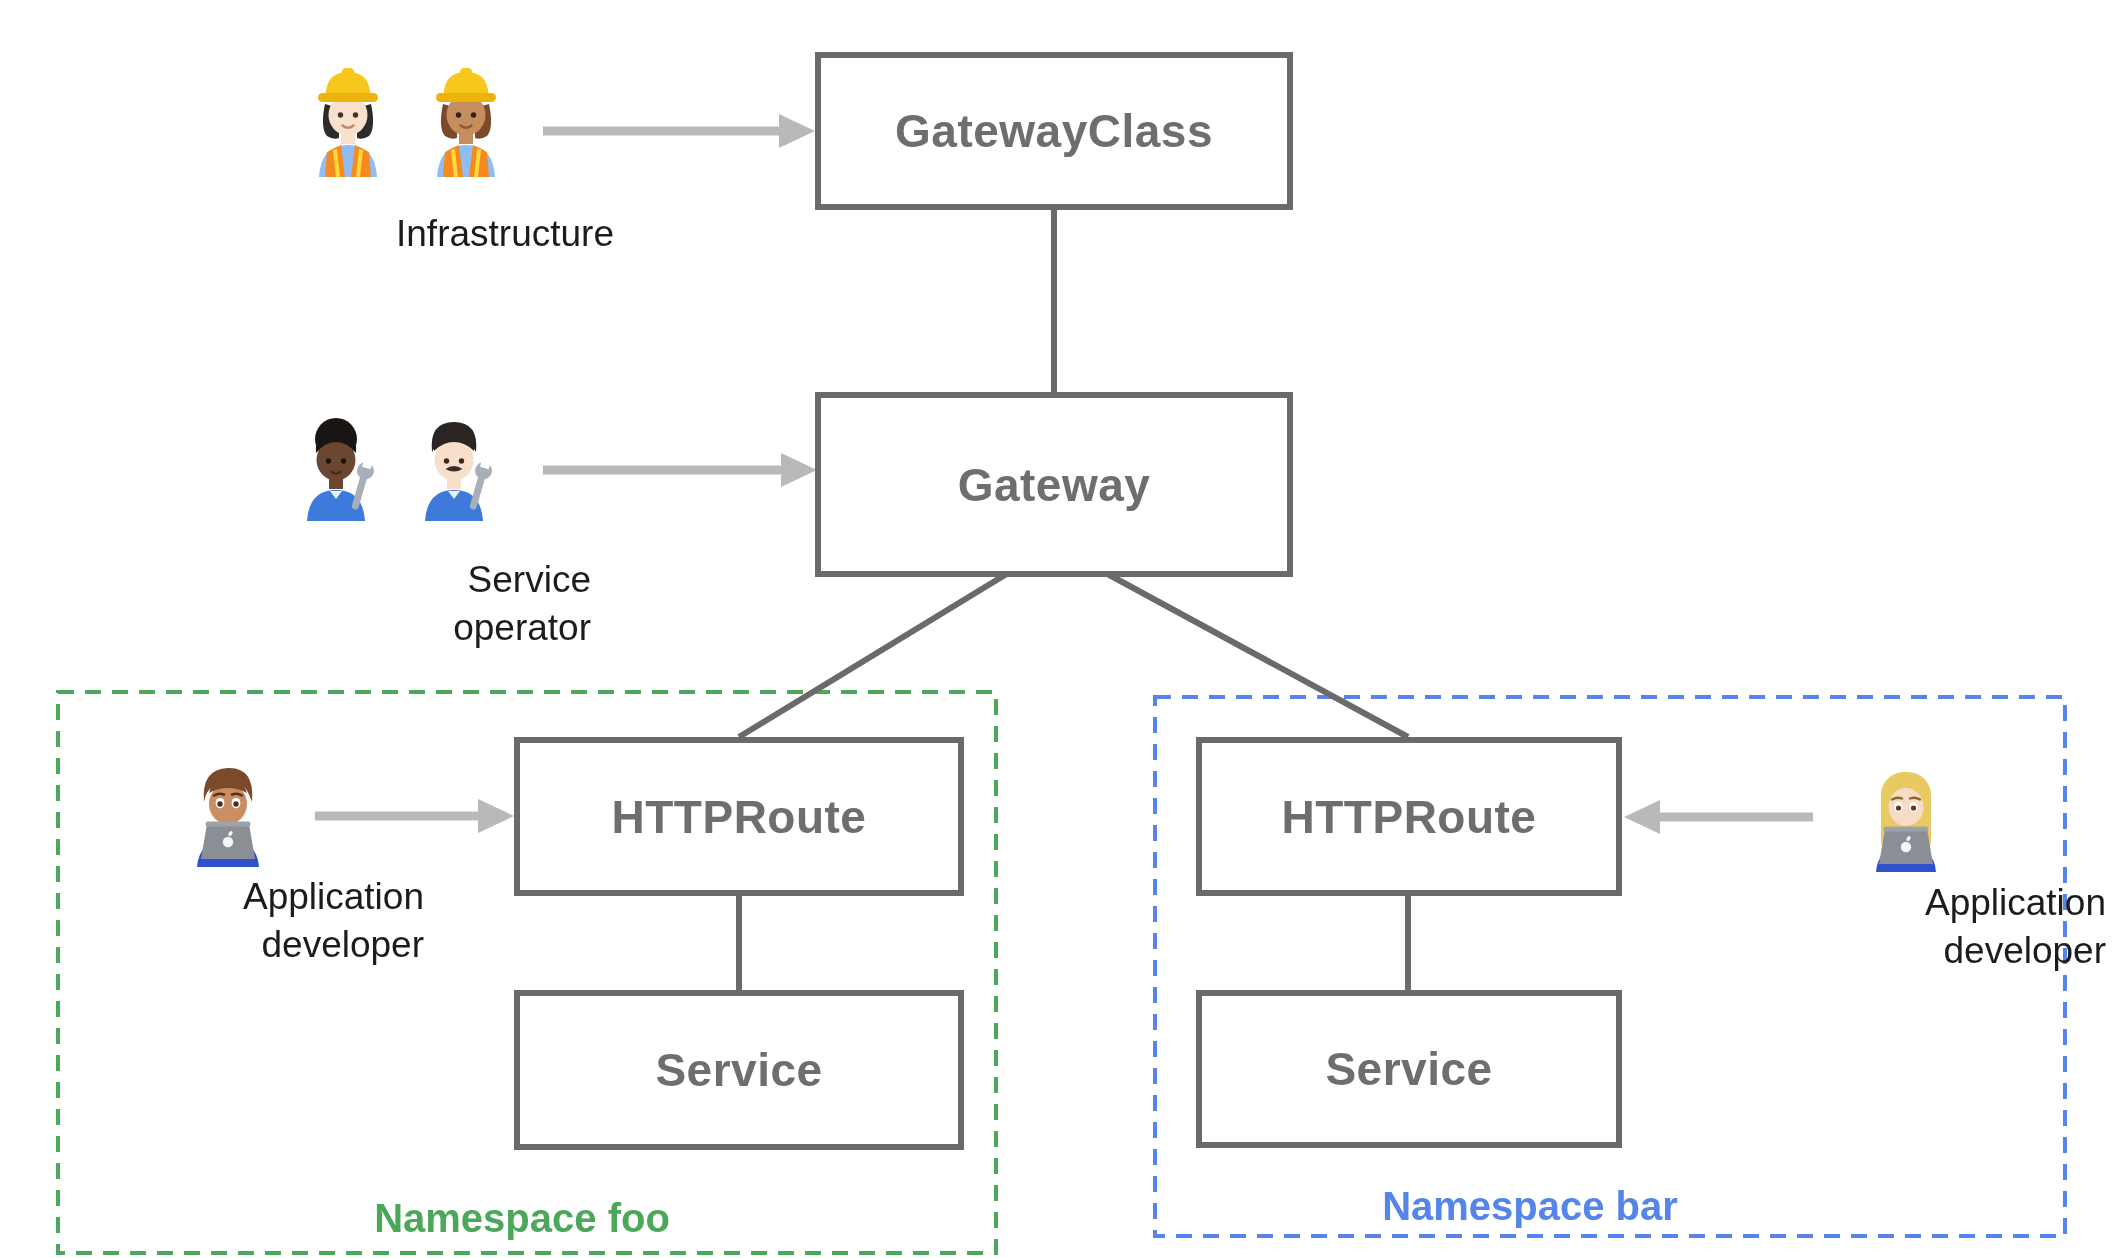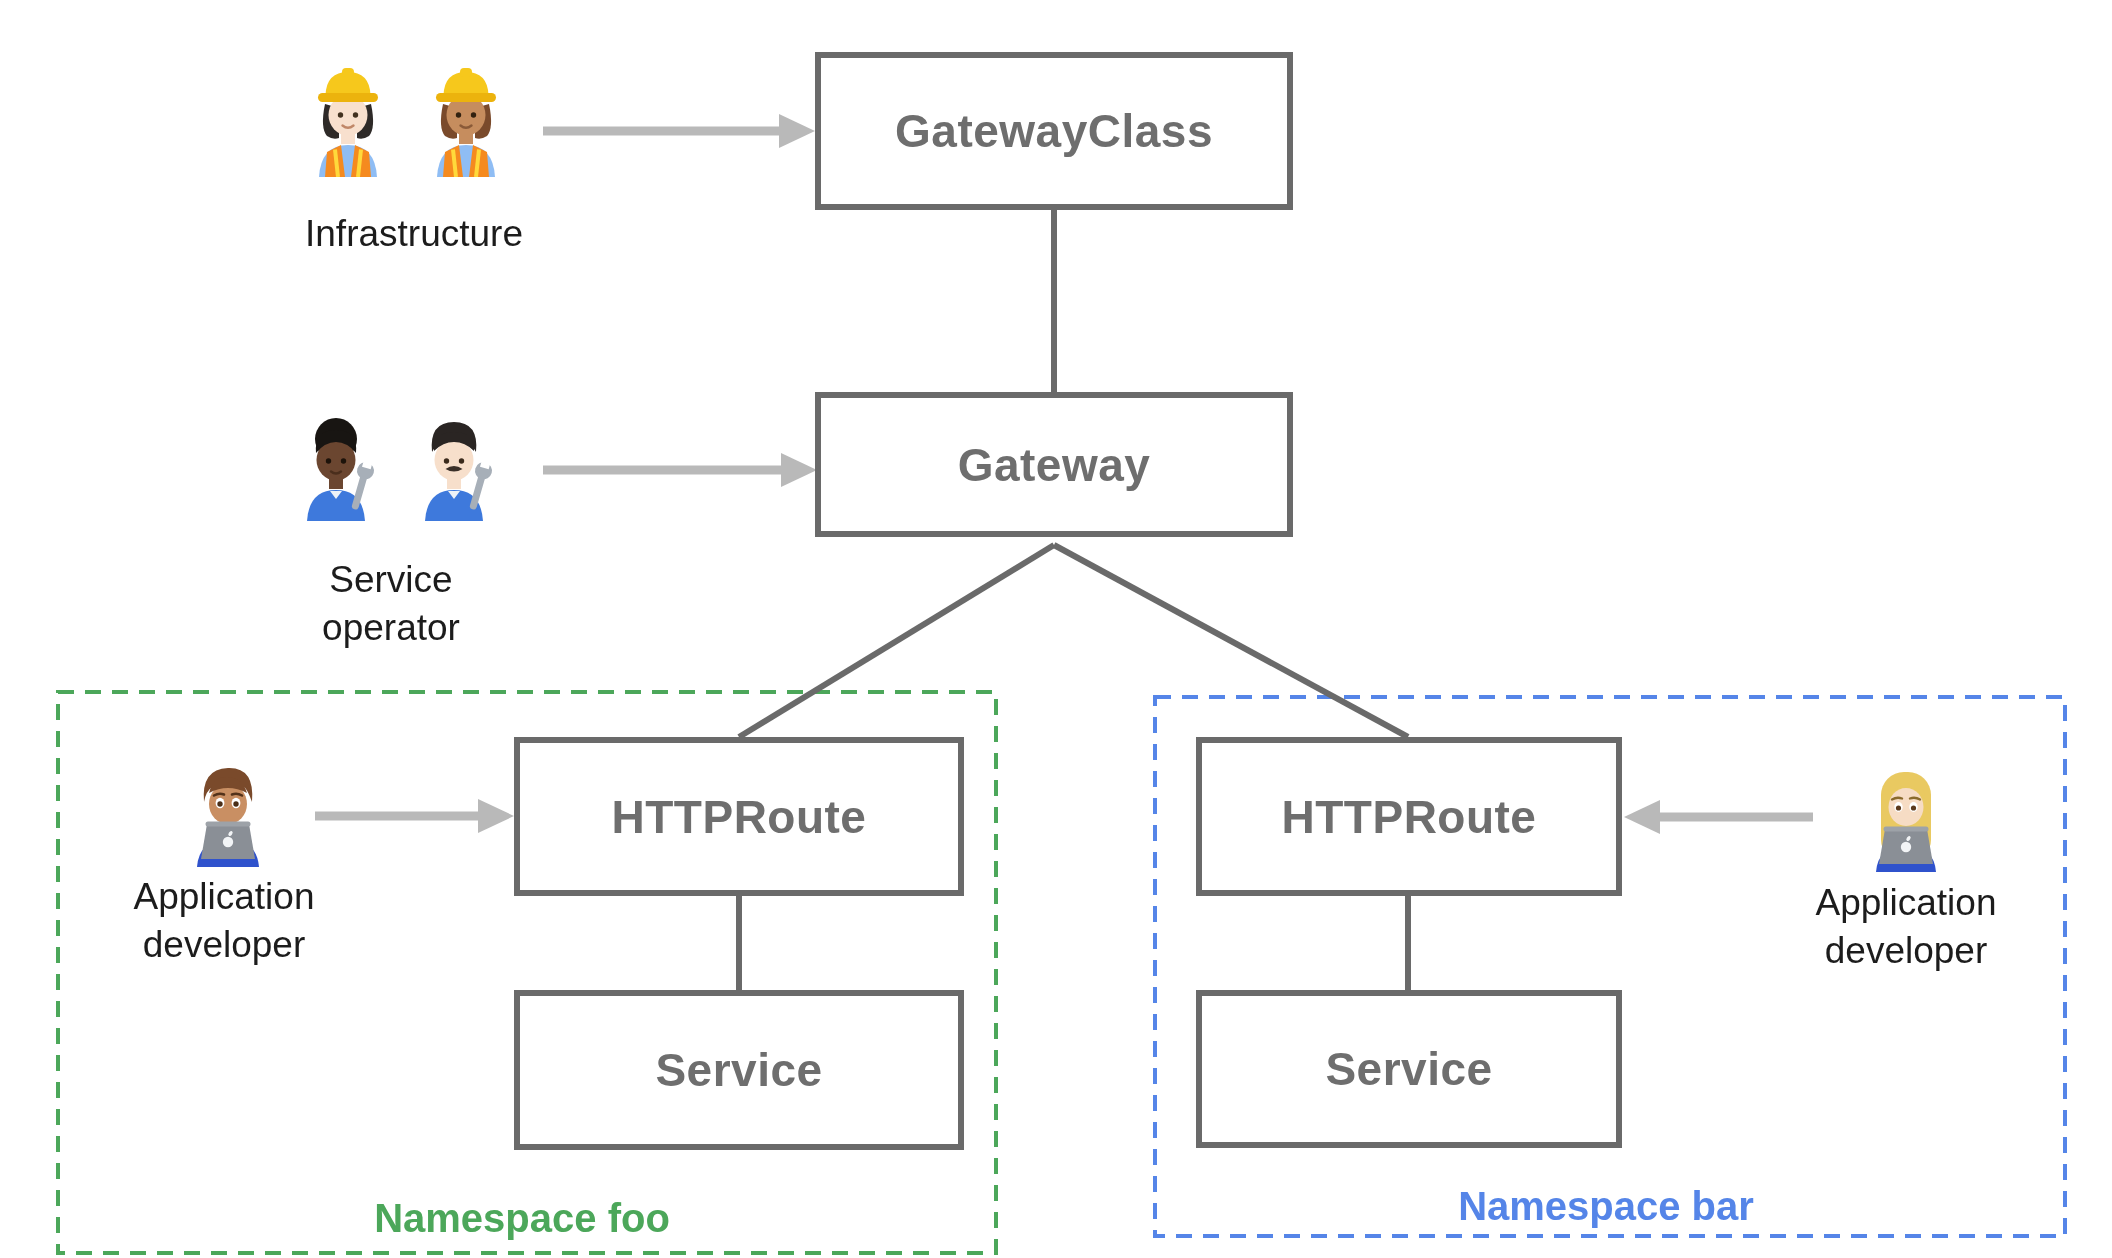--- a/index.html
+++ b/index.html
@@ -18,21 +18,21 @@
         display:flex;align-items:center;justify-content:center;
         color:var(--box-text,#6e6e6e);font-size:46px;font-weight:bold;
         letter-spacing:.5px;}
   .ns-label{position:absolute;z-index:2;font-size:40px;font-weight:bold;
         text-align:center;}
   .ns-label.foo{color:var(--green,#4CA75A);text-align:center;}
   .ns-label.bar{color:var(--blue,#5585E8);}
   .persona{position:absolute;z-index:2;}
   .avatars{display:flex;justify-content:center;align-items:flex-end;gap:18px;}
   .avatar{width:100px;height:115px;display:block;}
-  .persona-label{position:absolute;z-index:2;width:400px;text-align:center;
+  .persona-label{position:absolute;z-index:2;width:400px;text-align:right;
         color:var(--label-text,#1c1c1c);font-size:37px;line-height:48px;
         font-weight:normal;}
 </style>
 </head>
 <body>
 
 <div class="canvas">
 
   <svg class="underlay" width="2112" height="1258" viewBox="0 0 2112 1258">
     <rect class="ns-rect ns-foo" x="58" y="692" width="938" height="561"></rect>
@@ -58,38 +58,38 @@
     </g>
     <g class="arrow">
       <line x1="1813" y1="817" x2="1660" y2="817"></line>
       <polygon points="1660,800 1624,817 1660,834"></polygon>
     </g>
   </svg>
 
   <div class="node" style="left:815px;top:52px;width:478px;height:158px;">
     <span>GatewayClass</span>
   </div>
-  <div class="node" style="left:815px;top:392px;width:478px;height:145px;">
+  <div class="node" style="left:815px;top:392px;width:478px;height:185px;">
     <span>Gateway</span>
   </div>
   <div class="node" style="left:514px;top:737px;width:450px;height:159px;">
     <span>HTTPRoute</span>
   </div>
   <div class="node" style="left:514px;top:990px;width:450px;height:160px;">
     <span>Service</span>
   </div>
   <div class="node" style="left:1196px;top:737px;width:426px;height:159px;">
     <span>HTTPRoute</span>
   </div>
   <div class="node" style="left:1196px;top:990px;width:426px;height:158px;">
     <span>Service</span>
   </div>
 
   <div class="ns-label foo" style="left:322px;top:1196px;width:400px;">Namespace foo</div>
-  <div class="ns-label bar" style="left:1406px;top:1184px;width:400px;">Namespace bar</div>
+  <div class="ns-label bar" style="left:1330px;top:1184px;width:400px;">Namespace bar</div>
 
   <div class="persona" style="left:292px;top:62px;width:230px;">
     <div class="avatars">
       <svg class="avatar" viewBox="0 0 100 115">
         <path d="M27 42 q-5 24 2 32 q6 4 12 2 l0 -30 z" fill="#2E2A28"></path>
         <path d="M73 42 q5 24 -2 32 q-6 4 -12 2 l0 -30 z" fill="#2E2A28"></path>
         <ellipse cx="50" cy="53" rx="19.5" ry="20.5" fill="#F8E0CE"></ellipse>
         <circle cx="42.5" cy="53" r="2.7" fill="#42311f"></circle>
         <circle cx="57.5" cy="53" r="2.7" fill="#42311f"></circle>
         <path d="M44.5 63.5 q5.5 4.5 11 0" stroke="#c08768" stroke-width="2.4" fill="none" stroke-linecap="round"></path>

